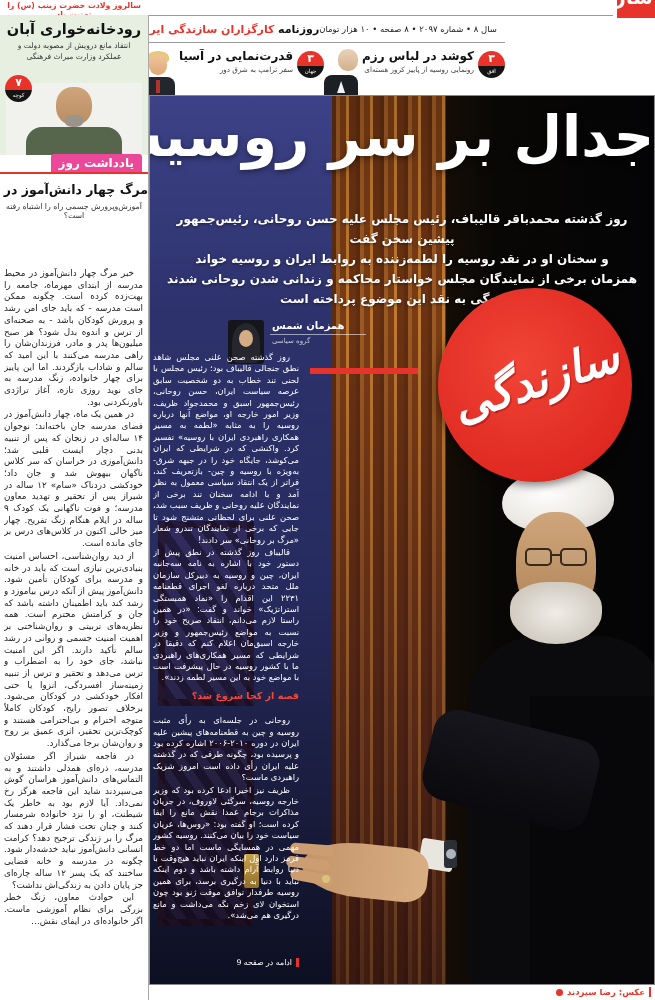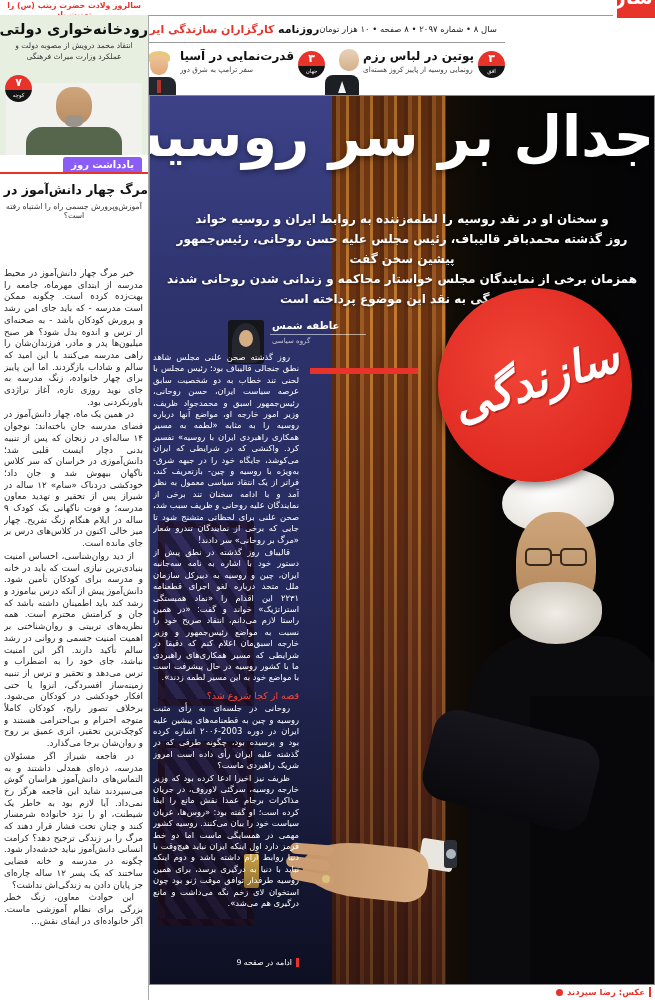--- a/index.html
+++ b/index.html
@@ -19,21 +19,21 @@
   .topbar .paper .plabel{color:#111;font-weight:bold}
   .topbar .paper .pname{color:#e8332a;font-weight:bold}
   .topbar .date{font-size:8.5px;color:#222;font-weight:600;white-space:nowrap}
 
   
   .teasers{position:absolute;top:45px;left:0;right:150px;height:50px;display:flex;direction:rtl}
   .teaser{flex:1;display:flex;direction:rtl;align-items:flex-start;gap:4px;padding-top:4px;position:relative}
   .badge{width:27px;height:27px;border-radius:50%;overflow:hidden;flex:0 0 27px;margin-top:2px}
   .badge .bnum{height:15px;background:#e8332a;color:#fff;font-weight:bold;font-size:11px;text-align:center;line-height:16px}
   .badge .bsec{height:12px;background:#141414;color:#fff;font-size:5.5px;text-align:center;line-height:11px}
-  .ttext{flex:1;text-align:left;overflow:hidden}
+  .ttext{flex:1;text-align:right;overflow:hidden}
   .ttitle{font-size:12px;font-weight:bold;color:#111;white-space:nowrap}
   .tsub{font-size:7.2px;color:#444;margin-top:2px;white-space:nowrap}
   .tphoto{width:34px;height:46px;flex:0 0 34px;align-self:flex-end;position:relative;overflow:hidden}
   
   .p-head{left:7px;top:3px;width:20px;height:22px;background:linear-gradient(#e9d2b8,#d4b08c);border-radius:46%}
   .p-suit{position:absolute;bottom:0;left:0;width:34px;height:20px;background:#1c1f24;border-radius:8px 8px 0 0}
   .p-shirt{position:absolute;bottom:2px;left:13px;width:8px;height:12px;background:#f3f3f3;clip-path:polygon(50% 0,100% 100%,0 100%)}
   
   .t-hair{left:6px;top:2px;width:22px;height:12px;background:#e9c87c;border-radius:50% 50% 30% 30%;position:absolute}
   .t-head{left:8px;top:6px;width:18px;height:20px;background:linear-gradient(#efc49a,#e0a878);border-radius:46%;position:absolute}
@@ -50,21 +50,21 @@
   .occasion{position:absolute;top:1px;left:0;right:0;text-align:center;color:#e8332a;font-size:7.8px;font-weight:bold;border-bottom:1px solid #bbb;padding-bottom:2px}
   .greenbox{position:absolute;top:15px;left:0;width:148px;height:140px;background:#e7efe0;overflow:hidden}
   .gtitle{margin-top:6px;text-align:center;font-size:14.5px;font-weight:bold;color:#111;white-space:nowrap}
   .gsub{margin:4px 8px 0;text-align:center;font-size:7.6px;color:#333;line-height:10.5px}
   .gbadge{position:absolute;left:5px;top:58px;z-index:3}
   .dphoto{position:absolute;left:6px;right:6px;top:68px;bottom:0;background:#f1f1ee;overflow:hidden}
   .d-head{position:absolute;left:50%;margin-left:-18px;top:4px;width:36px;height:38px;background:linear-gradient(#cfa57c,#b98d62);border-radius:46%}
   .d-goatee{position:absolute;left:50%;margin-left:-9px;top:32px;width:18px;height:12px;background:#9b948a;border-radius:40%}
   .d-shirt{position:absolute;left:50%;margin-left:-48px;bottom:-4px;width:96px;height:32px;background:#55664c;border-radius:16px 16px 0 0}
   .notetab{position:absolute;top:157px;left:0;width:148px;height:17px;border-bottom:2px solid #e8332a}
-  .tabchip{position:absolute;right:6px;bottom:0;background:#8b5cf6;color:#fff;font-size:10px;font-weight:bold;padding:2px 8px;border-radius:3px 3px 0 0}
+  .tabchip{position:absolute;right:6px;bottom:0;background:#ec4899;color:#fff;font-size:12px;font-weight:bold;padding:2px 8px;border-radius:3px 3px 0 0}
   .ntitle{position:absolute;top:182px;left:0;width:148px;text-align:center;font-size:12.5px;font-weight:bold;color:#111;white-space:nowrap;overflow:hidden}
   .nsub{position:absolute;top:202px;left:0;width:148px;text-align:center;font-size:7.8px;color:#333}
   .nauthor{position:absolute;top:222px;left:0;width:148px;height:42px}
   .fphoto{position:absolute;left:28px;top:0;width:36px;height:38px;background:#e8e8ea;border-radius:3px;overflow:hidden}
   .f-scarf{position:absolute;left:5px;top:2px;width:26px;height:32px;background:#cdd5dd;border-radius:50% 50% 35% 35%}
   .f-face{position:absolute;left:11px;top:8px;width:14px;height:17px;background:#d9b48e;border-radius:50%}
   .aname{position:absolute;right:6px;top:6px;width:70px;text-align:left;font-size:9.5px;font-weight:bold;color:#111}
   .aline{position:absolute;right:6px;top:20px;width:48px;height:1px;background:#999}
   .arole{position:absolute;right:6px;top:23px;width:48px;text-align:left;font-size:7px;color:#888}
   .abar{position:absolute;right:40px;left:14px;top:34px;height:5px;background:#e8332a}
@@ -110,21 +110,21 @@
   .m-aline{height:1px;background:rgba(255,255,255,.55);margin:3px 0 2px}
   .m-arole{font-size:7px;color:#c9c9d2;text-align:left;padding-left:2px}
   .m-abar{position:absolute;left:40px;right:-52px;bottom:-8px;height:6px;background:#e8332a}
   .sphoto{width:36px;height:44px;background:#15151c;border-radius:3px;position:relative;overflow:hidden;flex:0 0 36px}
   .s2-chador{position:absolute;left:4px;top:3px;width:28px;height:40px;background:#26262e;border-radius:50% 50% 20% 20%}
   .s2-face{position:absolute;left:11px;top:10px;width:14px;height:17px;background:#d5ad84;border-radius:50%}
   .logo{position:absolute;left:288px;top:192px;width:194px;height:194px;border-radius:50%;background:radial-gradient(circle at 42% 38%,#f04436,#e02a22 70%,#c81f18 100%);box-shadow:0 3px 10px rgba(0,0,0,.5);display:flex;align-items:center;justify-content:center}
   .logo span{color:#fff;font-size:46px;font-weight:bold;font-style:italic;transform:rotate(-18deg) translate(2px,-4px);text-shadow:1px 2px 0 rgba(120,0,0,.35);white-space:nowrap}
   .col{position:absolute;top:256px;left:3px;width:146px;height:596px;overflow:hidden;color:#fff;font-size:8.4px;line-height:11.4px;text-align:justify}
   .col p{text-indent:9px;margin-bottom:1px}
-  .crosshead{color:#f5483c;font-weight:normal;font-size:9.5px;margin:6px 0 2px}
+  .crosshead{color:#f5483c;font-weight:bold;font-size:9.5px;margin:6px 0 14px}
   .contnote{position:absolute;left:3px;top:862px;width:146px;color:#fff;font-size:7.8px;text-align:right}
   .contnote .rb{display:inline-block;width:3px;height:9px;background:#e8332a;vertical-align:middle;margin-left:4px}
 
   
   .caption{position:absolute;top:987px;right:4px;color:#e8332a;font-size:8.5px;font-weight:600;display:flex;direction:rtl;align-items:center;gap:4px}
   .caption .cbar{width:2px;height:10px;background:#e8332a;display:inline-block}
   .caption .cdot{width:7px;height:7px;border-radius:50%;background:#e8332a;display:inline-block}
 </style>
 </head>
 <body>
@@ -146,21 +146,21 @@
     <span class="date">دوشنبه • ۵ آبان ۱۴۰۴ • ۵ جمادی‌الاول ۱۴۴۷ • ۲۷ اکتبر ۲۰۲۵</span>
   </div>
 
   <div class="teasers">
     <div class="teaser">
       <div class="badge">
         <div class="bnum">۳</div>
         <div class="bsec">افق</div>
       </div>
       <div class="ttext">
-        <div class="ttitle">پوتین در لباس رزم</div>
+        <div class="ttitle">کوشد در لباس رزم</div>
         <div class="tsub">رونمایی روسیه از پاییز کروز هسته‌ای</div>
       </div>
       <div class="tphoto">
         <div class="p-suit"></div>
           <div class="p-head"></div>
           <div class="p-shirt"></div>
       </div>
     </div>
     <div class="teaser">
       <div class="badge">
@@ -192,22 +192,22 @@
           <div class="s-scarf"></div>
           <div class="s-face"></div>
       </div>
     </div>
   </div>
 
   <aside class="sidebar">
     <div class="occasion">سالروز ولادت حضرت زینب (س) را تهنیت باد</div>
 
     <div class="greenbox">
-      <div class="gtitle">رودخانه‌خواری دولتی</div>
-      <div class="gsub">انتقاد محمد درویش از مصوبه دولت و عملکرد وزارت میراث فرهنگی</div>
+      <div class="gtitle">رودخانه‌خواری آبان</div>
+      <div class="gsub">انتقاد مانع درویش از مصوبه دولت و عملکرد وزارت میراث فرهنگی</div>
       <div class="badge gbadge">
         <div class="bnum">۷</div>
         <div class="bsec">کوچه</div>
       </div>
       <div class="dphoto">
         <div class="d-shirt"></div>
           <div class="d-head"></div>
           <div class="d-goatee"></div>
       </div>
     </div>
@@ -257,48 +257,48 @@
         </div>
       <div class="r-hand"></div>
       <span class="finger fg1"></span>
         <span class="finger fg2"></span>
         <span class="finger fg3"></span>
       <div class="r-ring"></div>
     </div>
 
     <div class="headline">جدال بر سر روسیه</div>
     <div class="deck">
+      <div>روز گذشته محمدباقر قالیباف، رئیس مجلس علیه حسن روحانی، رئیس‌جمهور پیشین سخن گفت</div>
       <div>و سخنان او در نقد روسیه را لطمه‌زننده به روابط ایران و روسیه خواند</div>
-      <div>روز گذشته محمدباقر قالیباف، رئیس مجلس علیه حسن روحانی، رئیس‌جمهور پیشین سخن گفت</div>
       <div>همزمان برخی از نمایندگان مجلس خواستار محاکمه و زندانی شدن روحانی شدند</div>
       <div>سازندگی به نقد این موضوع پرداخته است</div>
     </div>
 
     <div class="m-author">
       <div class="m-ablock">
-        <div class="m-aname">عاطفه شمس</div>
+        <div class="m-aname">همزمان شمس</div>
         <div class="m-aline"></div>
         <div class="m-arole">گروه سیاسی</div>
         <div class="m-abar"></div>
       </div>
       <div class="sphoto">
         <div class="s2-chador"></div>
           <div class="s2-face"></div>
       </div>
     </div>
 
     <div class="logo">
       <span>سازندگی</span>
     </div>
 
     <div class="col">
       <p>روز گذشته صحن علنی مجلس شاهد نطق جنجالی قالیباف بود؛ رئیس مجلس با لحنی تند خطاب به دو شخصیت سابق عرصه سیاست ایران، حسن روحانی، رئیس‌جمهور اسبق و محمدجواد ظریف، وزیر امور خارجه او، مواضع آنها درباره روسیه را به مثابه «لطمه به مسیر همکاری راهبردی ایران با روسیه» تفسیر کرد. واکنشی که در شرایطی که ایران می‌کوشد، جایگاه خود را در جبهه شرق- به‌ویژه با روسیه و چین- بازتعریف کند، فراتر از یک انتقاد سیاسی معمول به نظر آمد و با ادامه سخنان تند برخی از نمایندگان علیه روحانی و ظریف سبب شد، صحن علنی برای لحظاتی متشنج شود تا جایی که برخی از نمایندگان تندرو شعار «مرگ بر روحانی» سر دادند!</p>
       <p>قالیباف روز گذشته در نطق پیش از دستور خود با اشاره به نامه سه‌جانبه ایران، چین و روسیه به دبیرکل سازمان ملل متحد درباره لغو اجرای قطعنامه ۲۲۳۱ این اقدام را «نماد همبستگی استراتژیک» خواند و گفت: «در همین راستا لازم می‌دانم، انتقاد صریح خود را نسبت به مواضع رئیس‌جمهور و وزیر خارجه اسبق‌مان اعلام کنم که دقیقا در شرایطی که مسیر همکاری‌های راهبردی ما با کشور روسیه در حال پیشرفت است با مواضع خود به این مسیر لطمه زدند».</p>
       <div class="crosshead">قصه از کجا شروع شد؟</div>
-      <p>روحانی در جلسه‌ای به رأی مثبت روسیه و چین به قطعنامه‌های پیشین علیه ایران در دوره 2003-۲۰۰۶ اشاره کرده بود و پرسیده بود، چگونه طرفی که در گذشته علیه ایران رأی داده است امروز شریک راهبردی ماست؟</p>
+      <p>روحانی در جلسه‌ای به رأی مثبت روسیه و چین به قطعنامه‌های پیشین علیه ایران در دوره ۲۰۱۰-۲۰۰۶ اشاره کرده بود و پرسیده بود، چگونه طرفی که در گذشته علیه ایران رأی داده است امروز شریک راهبردی ماست؟</p>
       <p>ظریف نیز اخیرا ادعا کرده بود که وزیر خارجه روسیه، سرگئی لاوروف، در جریان مذاکرات برجام عمدا نقش مانع را ایفا کرده است؛ او گفته بود: «روس‌ها، عریان سیاست خود را بیان می‌کنند. روسیه کشور مهمی در همسایگی ماست اما دو خط قرمز دارد اول اینکه ایران نباید هیچ‌وقت با دنیا روابط آرام داشته باشد و دوم اینکه نباید با دنیا به درگیری برسد، برای همین روسیه طرفدار توافق موقت ژنو بود چون استخوان لای زخم نگه می‌داشت و مانع درگیری هم می‌شد».</p>
     </div>
 
     <div class="contnote">
       <span class="rb"></span><span>ادامه در صفحه 9</span>
     </div>
   </main>
 
   <div class="caption">
     <span class="cbar"></span>

